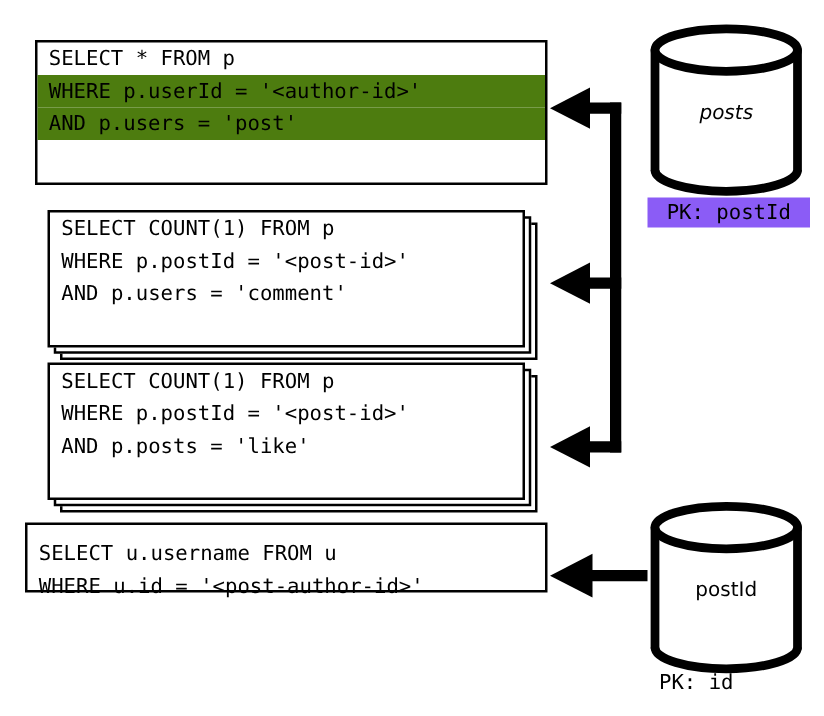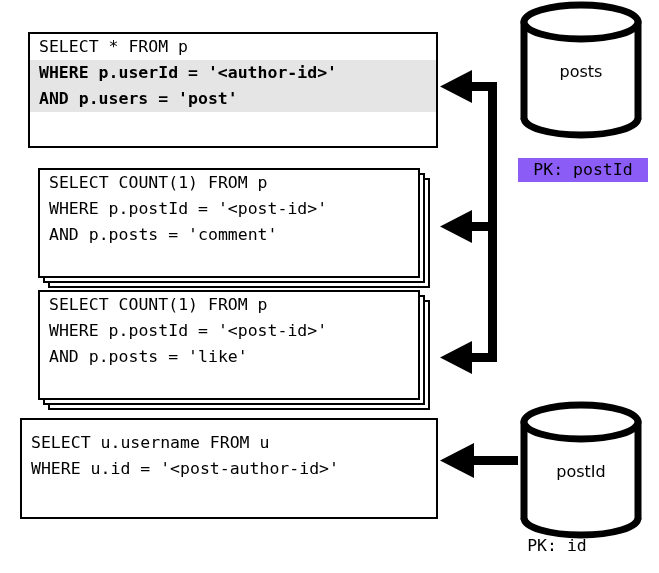--- a/index.html
+++ b/index.html
@@ -11,21 +11,21 @@
   #stage{position:absolute;left:0;top:0;width:659px;height:573px;border-radius:22px;}
 
   
   .qbox{position:absolute;background:#ffffff;border:2px solid #000000;box-sizing:border-box;}
   .qbox .lines{position:relative;z-index:2;}
   .qline{
     font-size:16.5px;line-height:26px;height:26px;
     white-space:pre;color:#000000;letter-spacing:0px;
     padding-left:9px;box-sizing:border-box;
   }
-  .qline.hl{background:#e5e5e5;font-weight:bold;}
+  .qline.hl{background:#4d7c0f;}
 
   
   .stacklayer{position:absolute;background:#ffffff;border:2px solid #000000;box-sizing:border-box;}
 
   
   .cyl{position:absolute;}
   .cyl svg{display:block;overflow:visible;}
   .cyl-label{
     position:absolute;left:0;width:100%;text-align:center;
     font-family:"DejaVu Sans","Liberation Sans",sans-serif;
@@ -74,42 +74,42 @@
       <div class="qline hl">AND p.users = 'post'</div>
     </div>
   </div>
 
   <div class="stacklayer" style="left:48px;top:178px;width:382px;height:110px;"></div>
   <div class="stacklayer" style="left:43px;top:173px;width:382px;height:110px;"></div>
   <div class="qbox" style="left:38px;top:168px;width:382px;height:110px;">
     <div class="lines">
       <div class="qline">SELECT COUNT(1) FROM p</div>
       <div class="qline">WHERE p.postId = '&lt;post-id&gt;'</div>
-      <div class="qline">AND p.posts = 'comment'</div>
+      <div class="qline">AND p.users = 'comment'</div>
     </div>
   </div>
 
   <div class="stacklayer" style="left:48px;top:300px;width:382px;height:110px;"></div>
   <div class="stacklayer" style="left:43px;top:295px;width:382px;height:110px;"></div>
   <div class="qbox" style="left:38px;top:290px;width:382px;height:110px;">
     <div class="lines">
       <div class="qline">SELECT COUNT(1) FROM p</div>
       <div class="qline">WHERE p.postId = '&lt;post-id&gt;'</div>
       <div class="qline">AND p.posts = 'like'</div>
     </div>
   </div>
 
-  <div class="qbox" style="left:20px;top:418px;width:418px;height:101px;padding-top:10px;">
+  <div class="qbox" style="left:20px;top:418px;width:418px;height:56px;padding-top:10px;">
     <div class="lines">
       <div class="qline">SELECT u.username FROM u</div>
       <div class="qline">WHERE u.id = '&lt;post-author-id&gt;'</div>
     </div>
   </div>
 
-  <div class="cyl" style="left:518px;top:0;width:126px;height:140px;">
+  <div class="cyl" style="left:518px;top:18px;width:126px;height:140px;font-style:italic;">
     <svg width="126" height="140" viewBox="0 0 126 140" xmlns="http://www.w3.org/2000/svg">
       <path d="M6,22 L6,118" stroke="#000" stroke-width="7" fill="none" stroke-linecap="round"></path>
       <path d="M120,22 L120,118" stroke="#000" stroke-width="7" fill="none" stroke-linecap="round"></path>
       <ellipse cx="63" cy="22" rx="57" ry="17" fill="#fff" stroke="#000" stroke-width="7"></ellipse>
       <path d="M6,118 A57,17 0 0 0 120,118" fill="none" stroke="#000" stroke-width="7"></path>
     </svg>
     <div class="cyl-label" style="top:62px;">posts</div>
   </div>
   <div class="pk hl" style="left:518px;top:158px;width:130px;">PK: postId</div>
 

